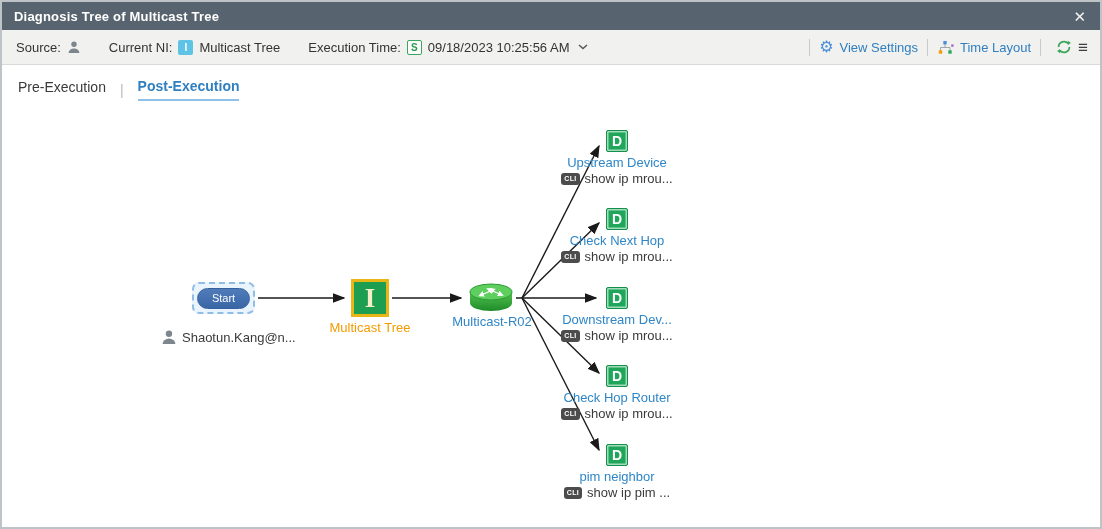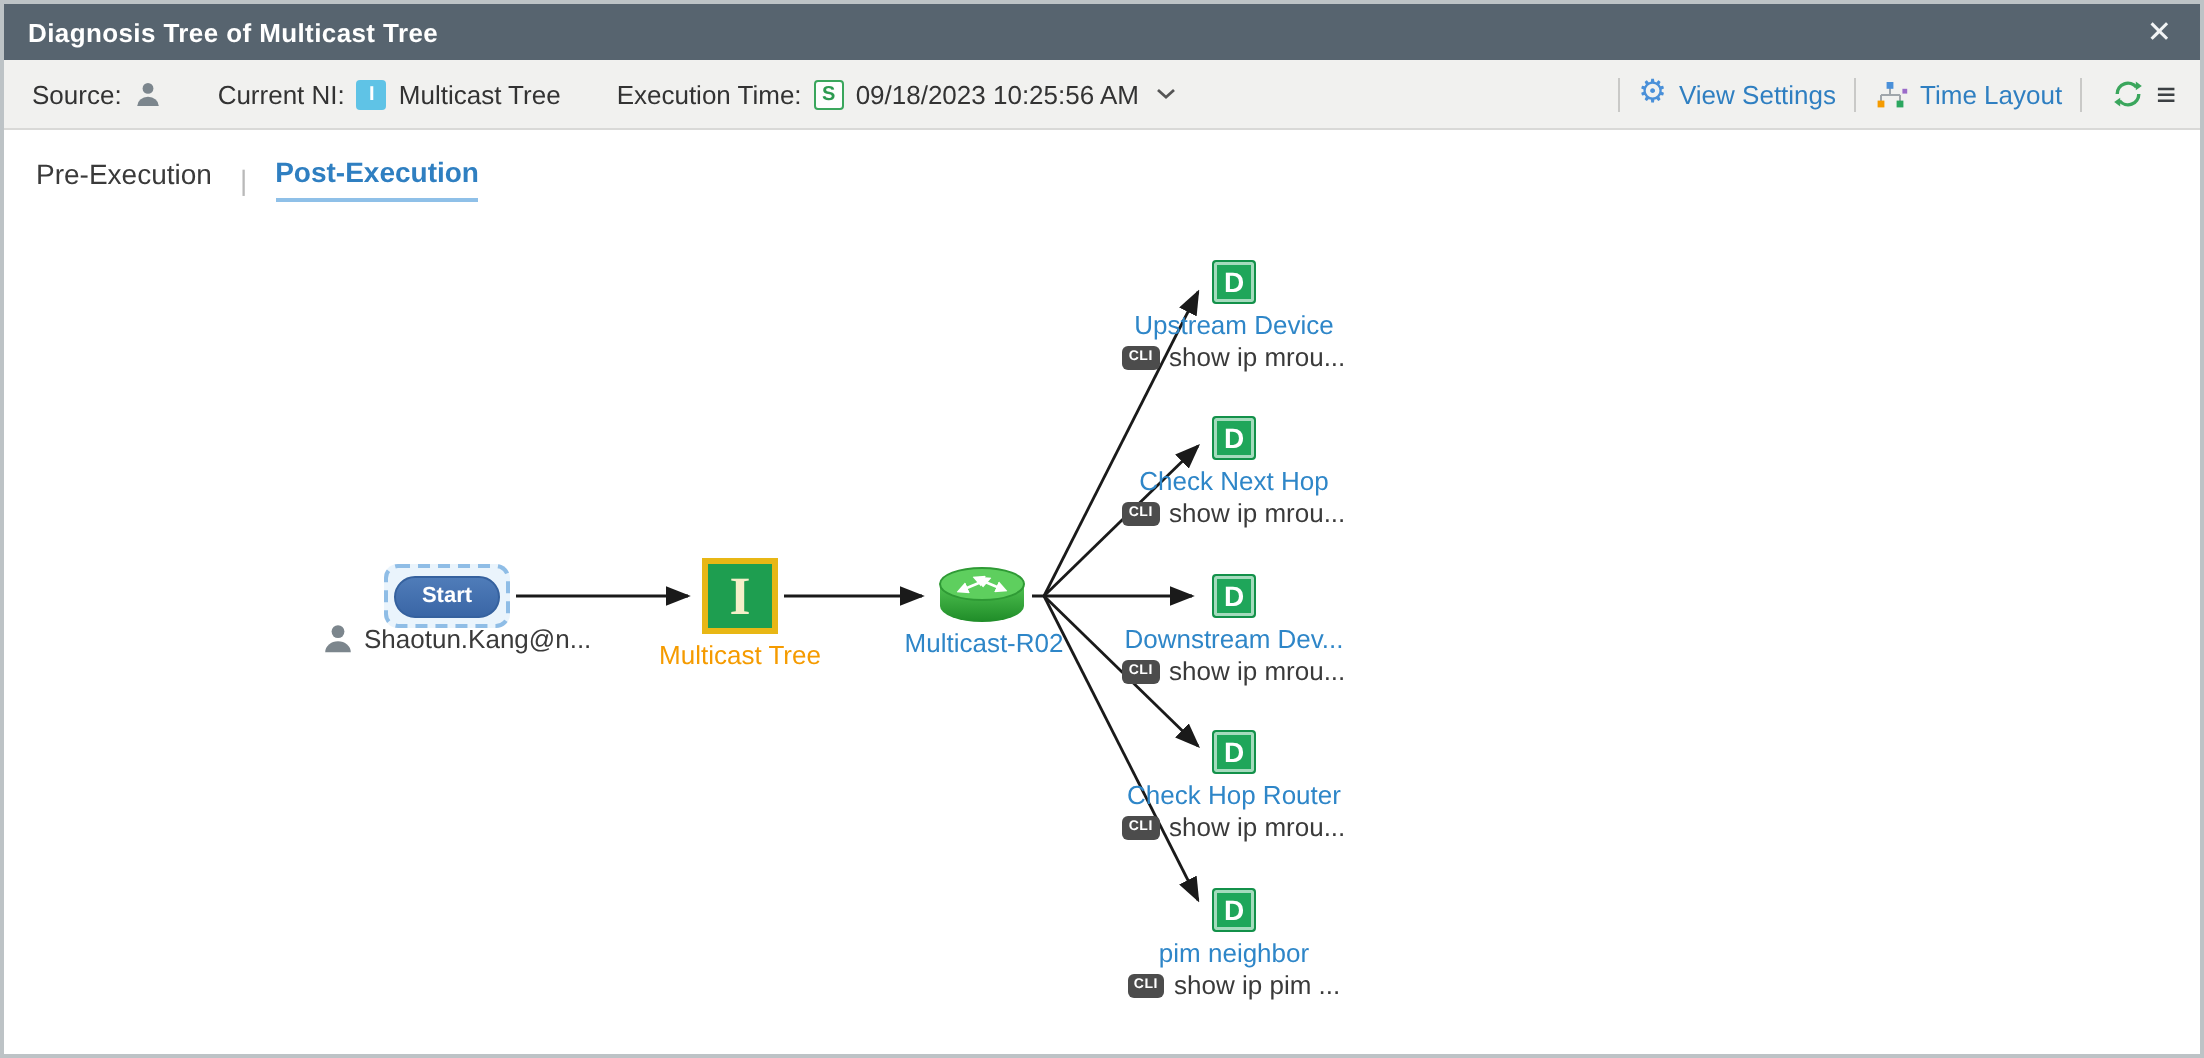--- a/index.html
+++ b/index.html
@@ -30,22 +30,22 @@
   
   .content{position:relative;flex:1;background:#fff;overflow:hidden;}
   .tabs{position:absolute;left:16px;top:13px;display:flex;align-items:center;gap:14px;font-size:14px;}
   .tab{cursor:pointer;padding-bottom:5px;}
   .tab-pre{color:#3a3a3a;}
   .tab-sep{color:#b9b9b9;}
   .tab-post{color:#2f7fc1;font-weight:700;border-bottom:2px solid #8fc0e8;}
   .edges{position:absolute;left:0;top:0;pointer-events:none;}
   
   .start-box{position:absolute;left:190px;top:217px;width:63px;height:32px;border:2px dashed #8fbde6;background:#eaf4fc;border-radius:7px;display:flex;align-items:center;justify-content:center;cursor:pointer;}
-  .start-pill{width:53px;height:21px;background:linear-gradient(#4f7cb9,#3a66a6);border:1px solid #35619e;border-radius:11px;color:#fff;font-size:11px;font-weight:700;display:flex;align-items:center;justify-content:center;}
-  .start-user{position:absolute;left:159px;top:246px;display:flex;align-items:center;gap:5px;font-size:13px;color:#3a3a3a;}
+  .start-pill{width:53px;height:21px;background:linear-gradient(#4f7cb9,#3a66a6);border:1px solid #35619e;border-radius:11px;color:#fff;font-size:11px;font-weight:400;display:flex;align-items:center;justify-content:center;}
+  .start-user{position:absolute;left:159px;top:264px;display:flex;align-items:center;gap:5px;font-size:13px;color:#3a3a3a;}
   
   .intent-icon{position:absolute;left:349px;top:214px;width:38px;height:38px;background:#1e9e50;border:3px solid #e8b715;display:flex;align-items:center;justify-content:center;font-family:"Liberation Serif","DejaVu Serif",serif;font-weight:700;font-size:27px;color:#f5efc9;cursor:pointer;}
   .intent-label{position:absolute;left:298px;top:255px;width:140px;text-align:center;color:#f59b00;font-size:13px;}
   
   .router-icon{position:absolute;left:466px;top:217px;cursor:pointer;}
   .router-label{position:absolute;left:425px;top:249px;width:130px;text-align:center;color:#2e86c8;font-size:13px;}
   
   .branch{position:absolute;left:515px;width:200px;text-align:center;}
   .b0{top:65px}.b1{top:143px}.b2{top:222px}.b3{top:300px}.b4{top:379px}
   .d-icon{width:22px;height:22px;margin:0 auto;background:#1fa65a;border:1px solid #13914a;box-shadow:inset 0 0 0 1.5px rgba(255,255,255,.6);color:#fff;font-weight:700;font-size:14px;display:flex;align-items:center;justify-content:center;border-radius:2px;cursor:pointer;}

